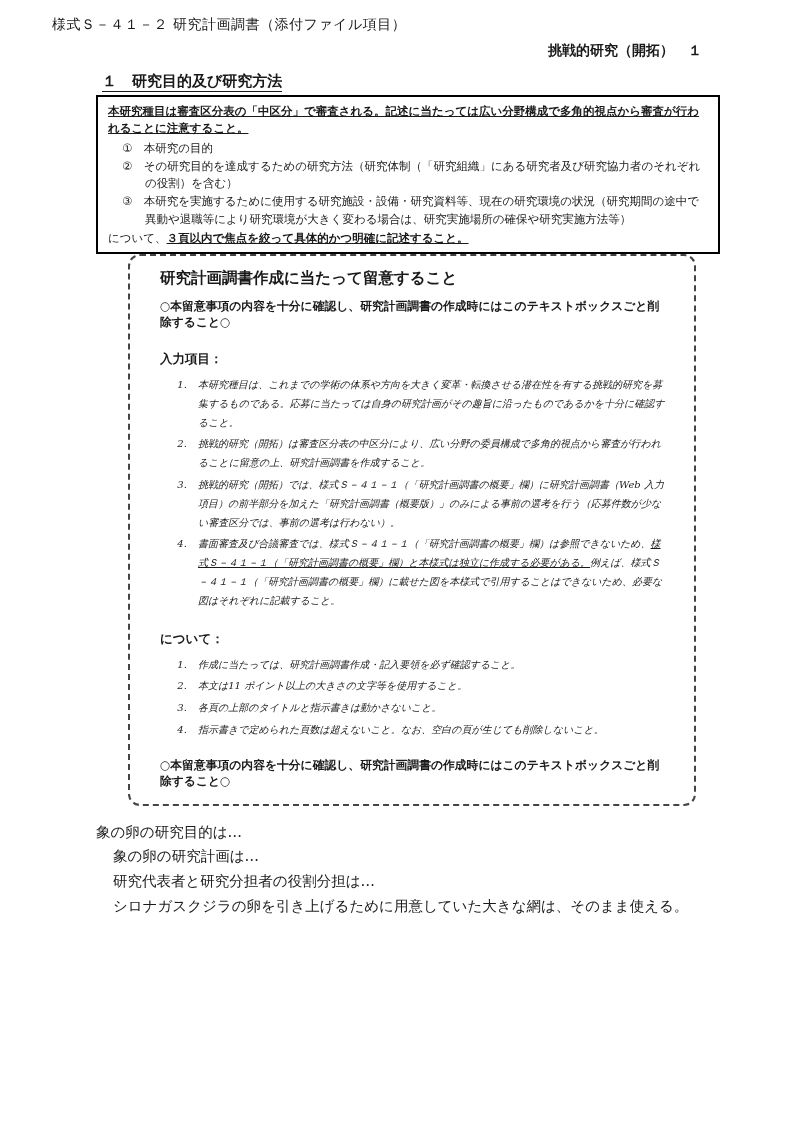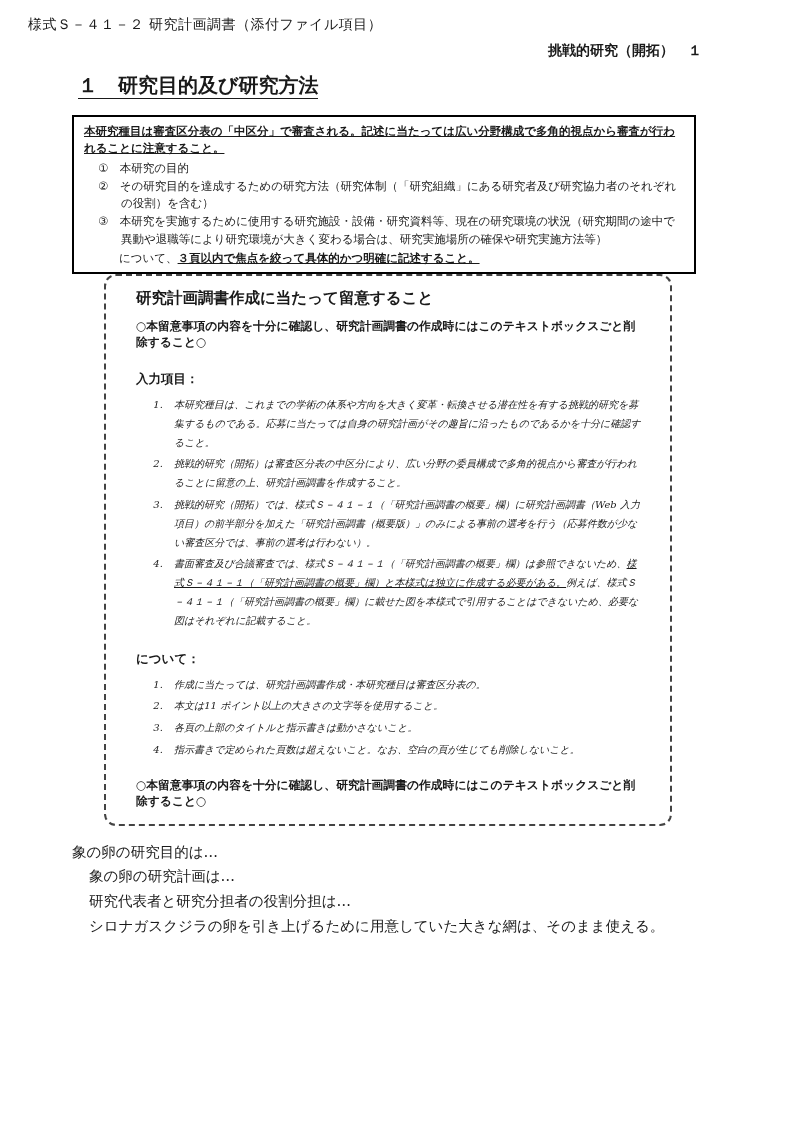--- a/index.html
+++ b/index.html
@@ -5,39 +5,39 @@
   * { margin: 0; padding: 0; box-sizing: border-box; }
   html, body { background: #ffffff; }
   .page {
     width: 794px;
     height: 1123px;
     margin: 0 auto;
     background: #ffffff;
     color: #1a1a1a;
     font-family: "DejaVu Serif", "Liberation Serif", serif;
     position: relative;
-    padding: 16px 44px 0 28px;
+    padding: 16px 44px 0 52px;
     overflow: hidden;
   }
 
   .form-label {
     font-size: 14px;
     letter-spacing: 0.5px;
   }
   .page-label {
     text-align: right;
     padding-right: 48px;
     margin-top: 8px;
     font-size: 14px;
     font-weight: bold;
     font-family: "DejaVu Sans", "Liberation Sans", sans-serif;
   }
   .section-title {
-    margin: 12px 0 16px 50px;
-    font-size: 20px;
+    margin: 12px 0 4px 50px;
+    font-size: 15px;
     font-weight: bold;
     font-family: "DejaVu Sans", "Liberation Sans", sans-serif;
     display: inline-block;
   }
   .section-title span { border-bottom: 1.5px solid #1a1a1a; padding-bottom: 1px; }
 
   .instruction-box {
     margin-left: 44px;
     width: 624px;
     border: 2px solid #000;
@@ -53,21 +53,21 @@
   .instruction-items {
     list-style: none;
     padding-left: 14px;
     margin: 2px 0;
   }
   .instruction-items li {
     padding-left: 2em;
     text-indent: -2em;
     margin: 1px 0;
   }
-  .instruction-closing { margin-top: 1px; margin-left: 35px; }
+  .instruction-closing { margin-top: 1px; }
   .instruction-closing .emph {
     font-weight: bold;
     text-decoration: underline;
   }
 
   .red-note {
     margin: 16px 0 8px 56px;
     font-size: 14.5px;
     color: #e8382f;
     letter-spacing: 1px;
@@ -153,21 +153,21 @@
     <ol class="notice-list">
       <li>本研究種目は、これまでの学術の体系や方向を大きく変革・転換させる潜在性を有する挑戦的研究を募集するものである。応募に当たっては自身の研究計画がその趣旨に沿ったものであるかを十分に確認すること。</li>
       <li>挑戦的研究（開拓）は審査区分表の中区分により、広い分野の委員構成で多角的視点から審査が行われることに留意の上、研究計画調書を作成すること。</li>
       <li>挑戦的研究（開拓）では、様式Ｓ－４１－１（「研究計画調書の概要」欄）に研究計画調書（Web 入力項目）の前半部分を加えた「研究計画調書（概要版）」のみによる事前の選考を行う（応募件数が少ない審査区分では、事前の選考は行わない）。</li>
       <li><span>書面審査及び合議審査では、様式Ｓ－４１－１（「研究計画調書の概要」欄）は参照できないため、</span><span class="u">様式Ｓ－４１－１（「研究計画調書の概要」欄）と本様式は独立に作成する必要がある。</span><span>例えば、様式Ｓ－４１－１（「研究計画調書の概要」欄）に載せた図を本様式で引用することはできないため、必要な図はそれぞれに記載すること。</span></li>
     </ol>
 
     <div class="notice-label">について：</div>
 
     <ol class="notice-list">
-      <li>作成に当たっては、研究計画調書作成・本研究種目は審査区分表の。</li>
+      <li>作成に当たっては、研究計画調書作成・記入要領を必ず確認すること。</li>
       <li>本文は11 ポイント以上の大きさの文字等を使用すること。</li>
       <li>各頁の上部のタイトルと指示書きは動かさないこと。</li>
       <li>指示書きで定められた頁数は超えないこと。なお、空白の頁が生じても削除しないこと。</li>
     </ol>
 
     <div class="notice-confirm bottom">○本留意事項の内容を十分に確認し、研究計画調書の作成時にはこのテキストボックスごと削除すること○</div>
   </div>
 
   <div class="body-text body-line-first">象の卵の研究目的は…</div>
   <div class="body-text body-line-indent">象の卵の研究計画は…</div>

